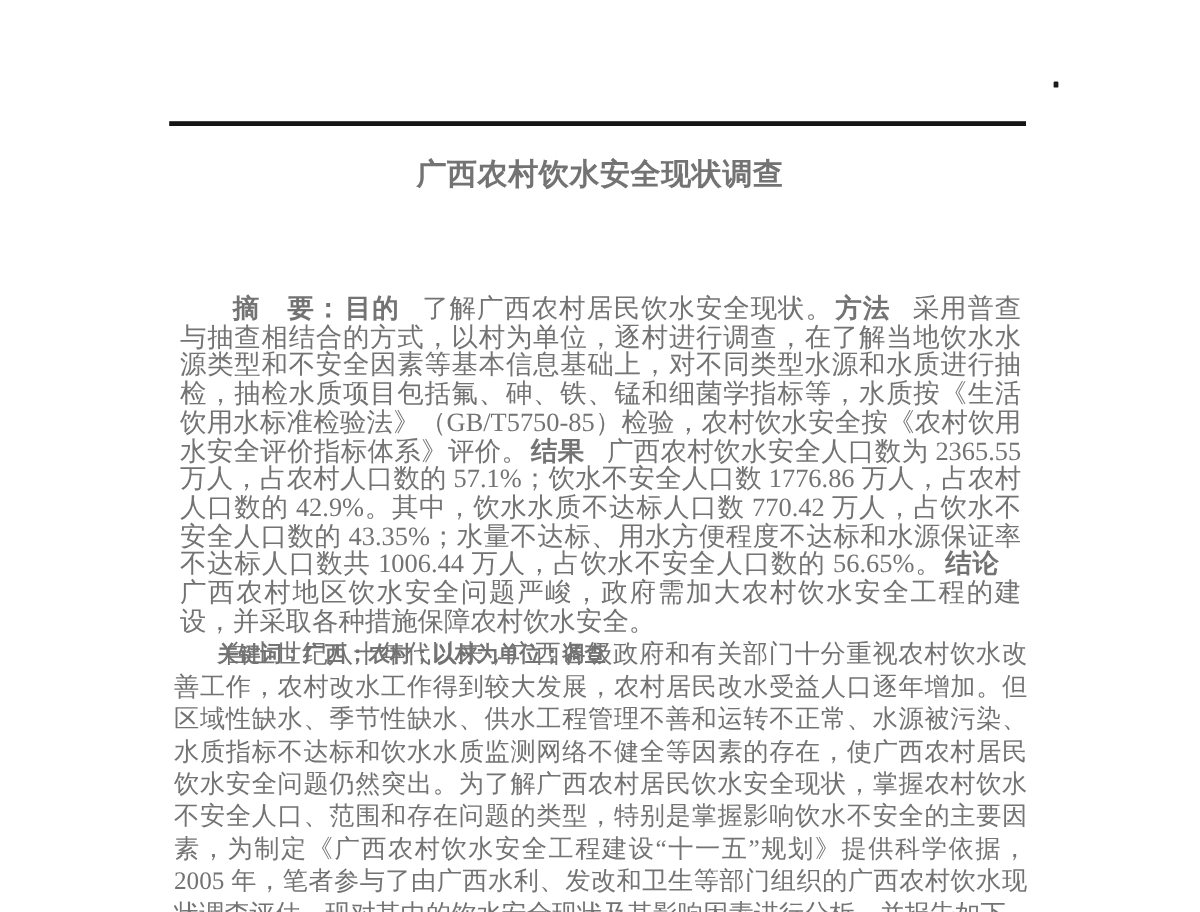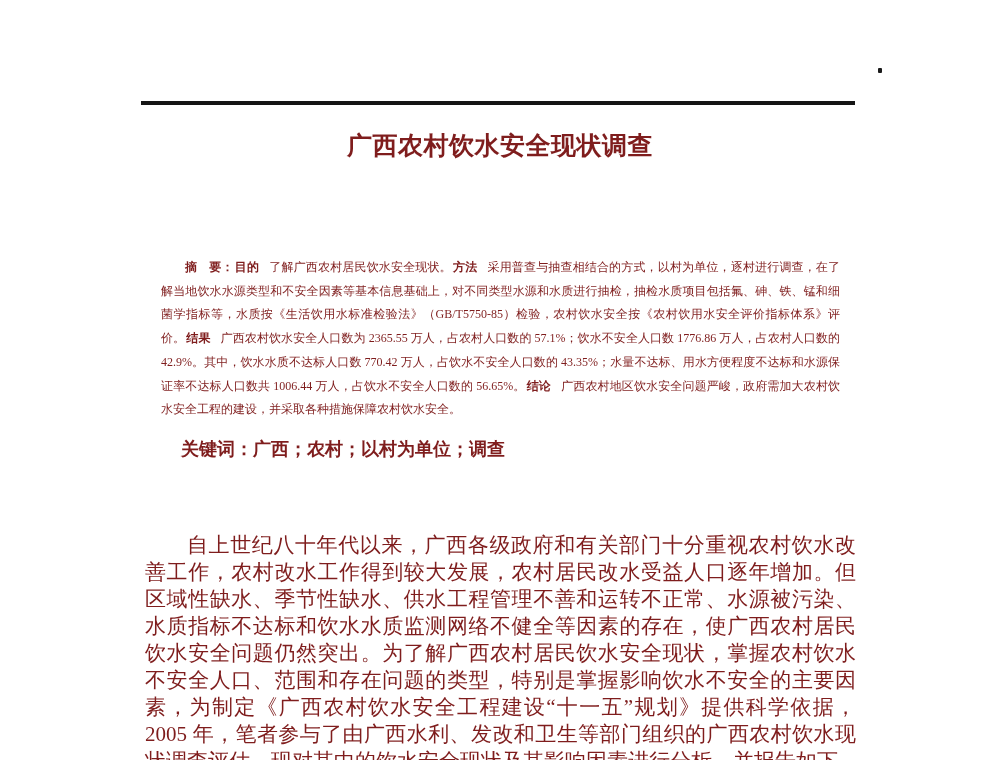--- a/index.html
+++ b/index.html
@@ -6,21 +6,21 @@
     margin: 0;
     padding: 0;
     background: #ffffff;
   }
   .page {
     position: relative;
     width: 1000px;
     height: 760px;
     background: #ffffff;
     overflow: hidden;
-    color: #7f1d1d;
+    color: #737373;
     font-family: "Liberation Serif", "DejaVu Serif", serif;
   }
   .rule {
     position: absolute;
     left: 141px;
     top: 101px;
     width: 714px;
     height: 4px;
     background: #151515;
   }
@@ -55,22 +55,22 @@
     line-height: 27px;
     font-weight: bold;
   }
   .abstract-wrap {
     position: absolute;
     left: 145px;
     top: 240px;
     width: 711px;
   }
   .abstract {
-    margin: 16px;
-    font-size: 12px;
+    margin: 5px;
+    font-size: 22px;
     line-height: 23.7px;
     text-align: justify;
     text-indent: 2em;
   }
   .abs-label { font-weight: bold; }
   .sec-label {
     font-weight: bold;
     margin: 0 0.85em 0 0.1em;
   }
   .keywords {

